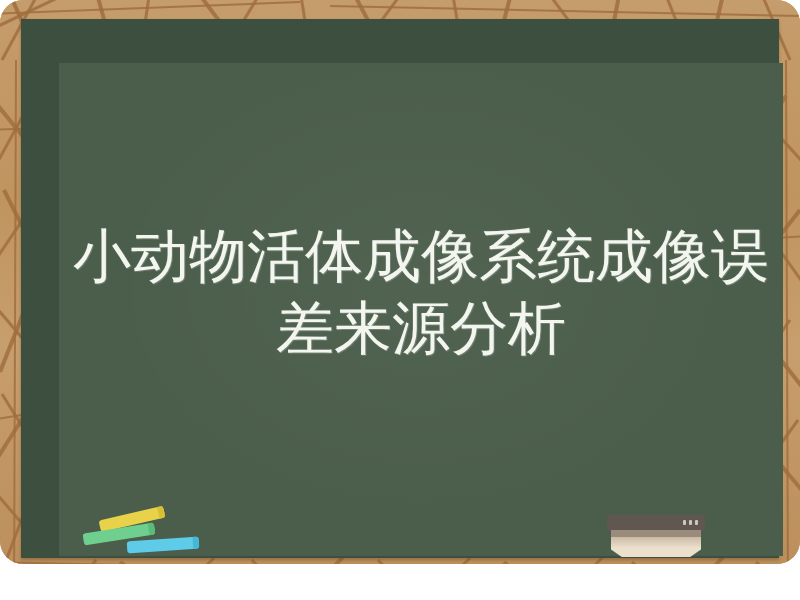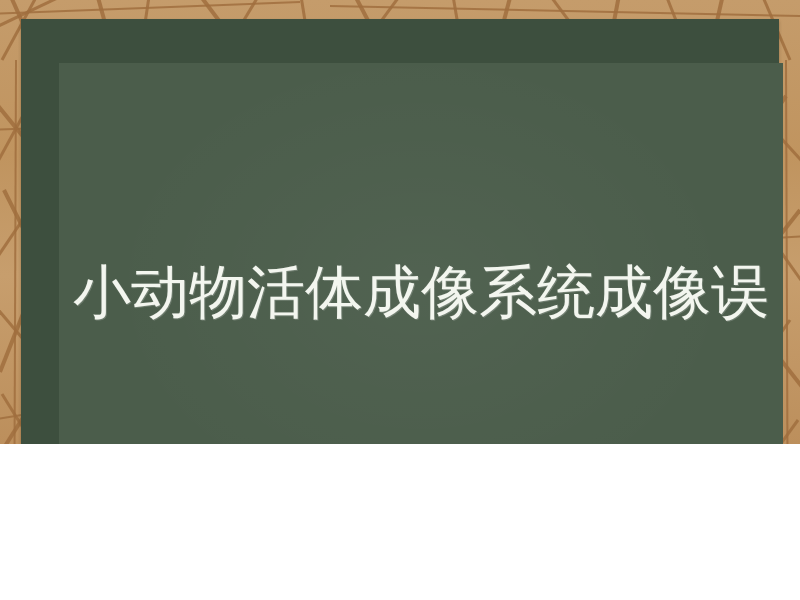--- a/index.html
+++ b/index.html
@@ -7,23 +7,24 @@
     padding: 0;
     width: 800px;
     height: 600px;
     overflow: hidden;
     font-family: "Liberation Sans", sans-serif;
   }
 
   #stage {
     position: relative;
     width: 800px;
-    height: 444px;
+    height: 564px;
     background: #c49a68;
     overflow: hidden;
+    border-radius: 23px;
   }
 
   
   #wood-bg {
     position: absolute;
     inset: 0;
     background: linear-gradient(180deg, #c59c6b 0%, #c0945f 35%, #c79e6d 62%, #bc8f5c 100%);
   }
   #wood-grain {
     position: absolute;
@@ -262,20 +263,21 @@
       <path d="M-10 562 L260 568" stroke-width="2"></path>
     </g>
   </svg>
 
   <div id="board-frame">
 
     <div id="board-surface"></div>
 
     <div id="title-block">
       <div class="title-line">小动物活体成像系统成像误</div>
+      <div class="title-line">差来源分析</div>
     </div>
 
     <div id="chalk-group">
       <div class="chalk" id="chalk-yellow">
         <div class="cap"></div>
       </div>
       <div class="chalk" id="chalk-green">
         <div class="cap"></div>
       </div>
       <div class="chalk" id="chalk-blue">

